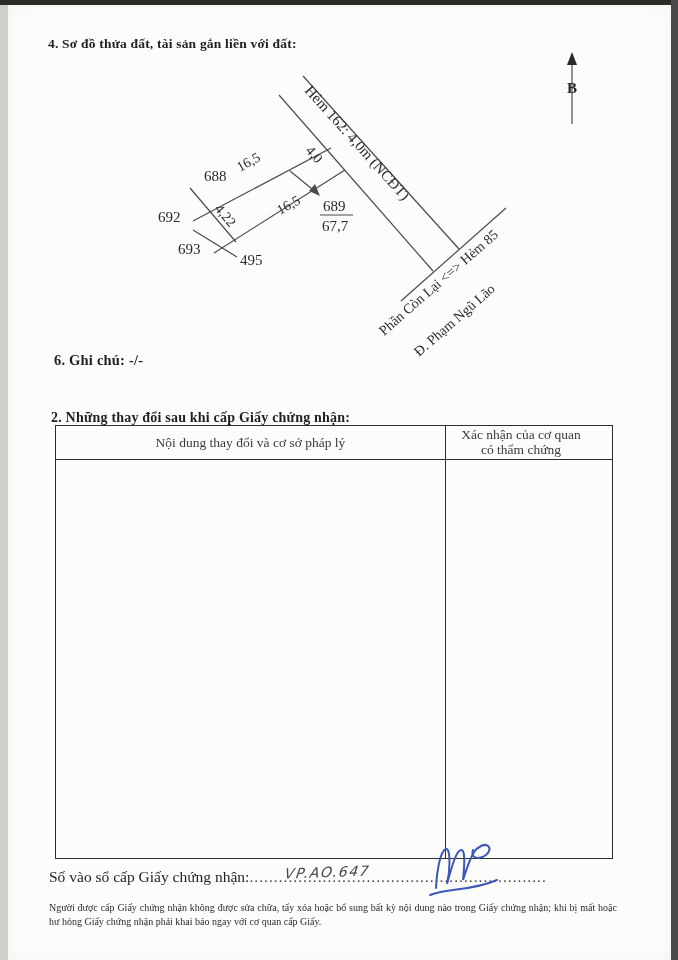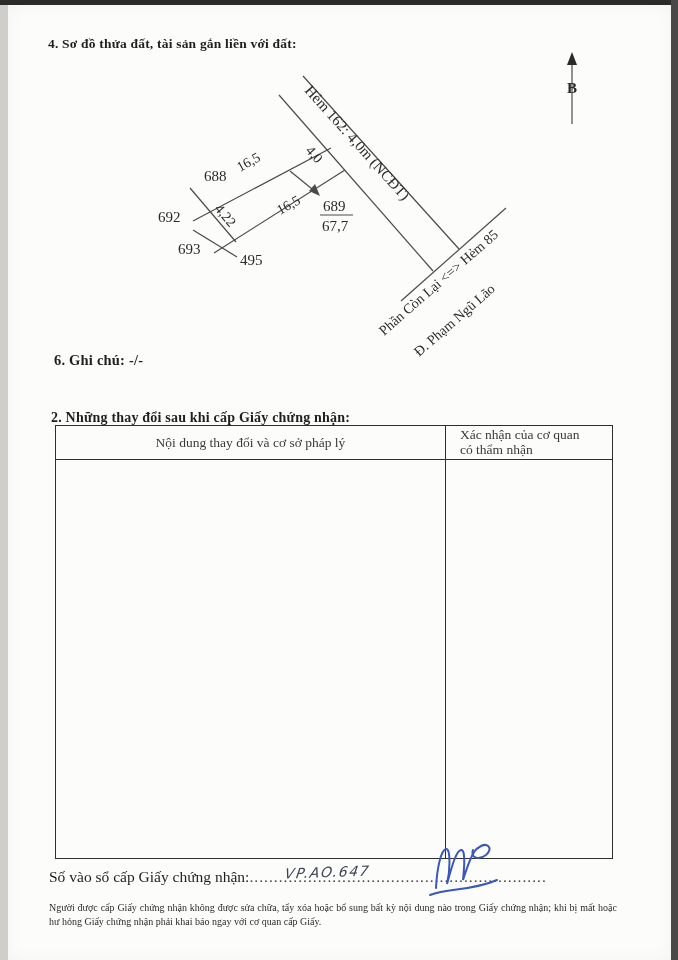--- a/index.html
+++ b/index.html
@@ -23,21 +23,21 @@
   .sketch-svg{position:absolute;left:0;top:0;width:678px;height:960px;pointer-events:none;z-index:5;}
   .sketch-svg line, .sketch-svg path.ln{stroke:#4b4b49;stroke-width:1.2;fill:none;}
   .sketch-svg text{fill:#2a2a28;font-family:"Liberation Serif",serif;}
   .changes-table{
     left:55px;top:425px;width:556px;height:432px;
     border:1.6px solid #2e2e2c;
   }
   .col-divider{position:absolute;left:389px;top:0;width:1.4px;height:100%;background:#2e2e2c;}
   .header-sep{position:absolute;left:0;top:33px;width:100%;height:1.4px;background:#2e2e2c;}
   .th-left{position:absolute;left:0;top:9px;width:389px;text-align:center;font-size:13.5px;color:#3a3a38;}
-  .th-right{position:absolute;left:404px;top:2px;width:166px;font-size:13.5px;line-height:1.1;color:#3a3a38;}
+  .th-right{position:absolute;left:382px;top:2px;width:166px;text-align:center;font-size:13.5px;line-height:1.1;color:#3a3a38;}
   .register-line{left:49px;top:868px;font-size:15.5px;white-space:nowrap;}
   .register-line .dots{letter-spacing:1px;color:#444;}
   .handwriting{
     position:absolute;left:236px;top:-4px;z-index:6;
     font-family:"DejaVu Sans",sans-serif;font-style:italic;
     font-size:14px;color:#3d4453;letter-spacing:1.5px;
     transform:rotate(-2deg) skewX(-10deg);
   }
   .footer-note{
     left:49px;top:893px;width:568px;font-size:10px;line-height:1.42;
@@ -103,21 +103,21 @@
 </div>
 
 <div class="abs heading sec6">2. Những thay đổi sau khi cấp Giấy chứng nhận:</div>
 
 <div class="abs changes-table">
   <div class="col-divider"></div>
   <div class="header-sep"></div>
   <div class="th-left">Nội dung thay đổi và cơ sở pháp lý</div>
   <div class="th-right">
     <div>Xác nhận của cơ quan</div>
-    <div>có thẩm nhận</div>
+    <div>có thẩm chứng</div>
   </div>
 </div>
 
 <div class="abs register-line">
   <span>Số vào sổ cấp Giấy chứng nhận:</span><span class="dots">.............................................................</span>
   <span class="handwriting">VP.AO.647</span>
 </div>
 
 <div class="abs footer-note">Người được cấp Giấy chứng nhận không được sửa chữa, tẩy xóa hoặc bổ sung bất kỳ nội dung nào trong Giấy chứng nhận; khi bị mất hoặc hư hỏng Giấy chứng nhận phải khai báo ngay với cơ quan cấp Giấy.</div>
 

